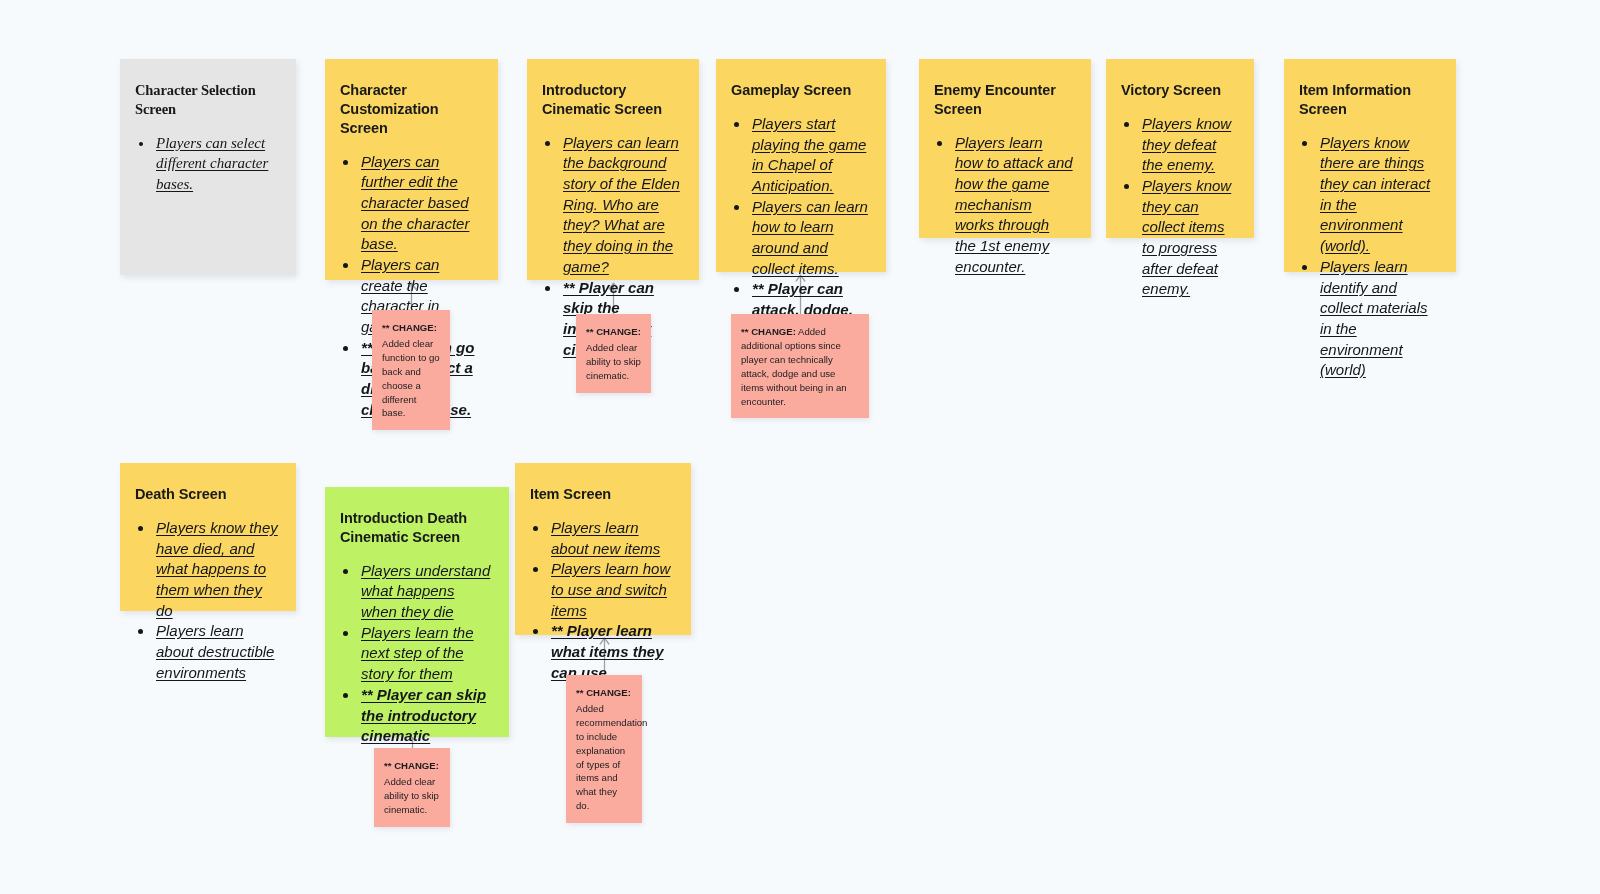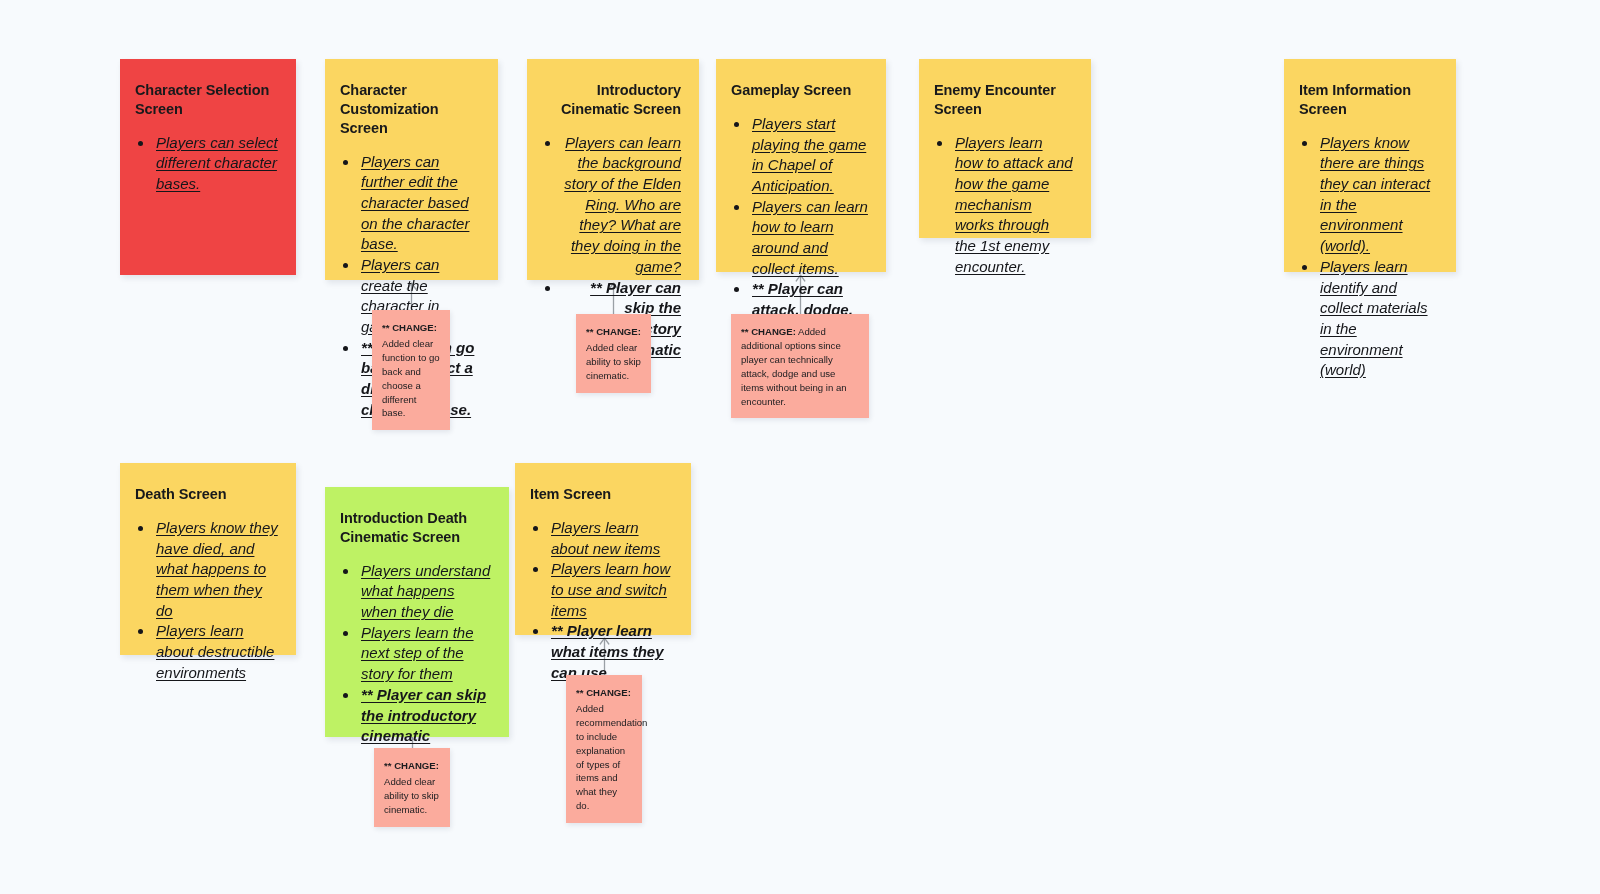--- a/index.html
+++ b/index.html
@@ -103,63 +103,70 @@
       <path d="M3.2 8 L7.5 2.2 L11.8 8" stroke="#9aa0a6" stroke-width="1.3" fill="none" stroke-linecap="round" stroke-linejoin="round"></path>
     </svg>
     <svg class="connector" width="15" height="39" style="left: 597px; top: 636px;">
       <path d="M7.5 39 L7.5 3" stroke="#9aa0a6" stroke-width="1.3" fill="none"></path>
       <path d="M3.2 8 L7.5 2.2 L11.8 8" stroke="#9aa0a6" stroke-width="1.3" fill="none" stroke-linecap="round" stroke-linejoin="round"></path>
     </svg>
     <svg class="connector" width="15" height="34" style="left: 405px; top: 714px;">
       <path d="M7.5 34 L7.5 3" stroke="#9aa0a6" stroke-width="1.3" fill="none"></path>
       <path d="M3.2 8 L7.5 2.2 L11.8 8" stroke="#9aa0a6" stroke-width="1.3" fill="none" stroke-linecap="round" stroke-linejoin="round"></path>
     </svg>
-    <div class="card" style="left: 120px; top: 59px; width: 176px; height: 216px; background: #ef4444;">
+    <div class="card" style="left: 120px; top: 59px; width: 176px; height: 216px; background: #e5e5e5; font-family: Liberation Serif, serif;">
       <div class="card-title">Character Selection Screen</div>
       <ul class="card-list">
         <li><span class="u">Players can select different character bases.</span></li>
       </ul>
     </div>
     <div class="card" style="left: 325px; top: 59px; width: 173px; height: 221px; background: rgb(251, 214, 97);">
       <div class="card-title">Character Customization Screen</div>
       <ul class="card-list">
         <li><span class="u">Players can further edit the character based on the character base.</span></li>
         <li><span class="u">Players can create the character in game.</span></li>
         <li class="strong"><span class="u">** Player can go back to select a different character base.</span></li>
       </ul>
     </div>
-    <div class="card" style="left: 527px; top: 59px; width: 172px; height: 221px; background: rgb(251, 214, 97); text-align: right;">
+    <div class="card" style="left: 527px; top: 59px; width: 172px; height: 221px; background: rgb(251, 214, 97);">
       <div class="card-title">Introductory Cinematic Screen</div>
       <ul class="card-list">
         <li><span class="u">Players can learn the background story of the Elden Ring. Who are they? What are they doing in the game?</span></li>
         <li class="strong"><span class="u">** Player can skip the introductory cinematic</span></li>
       </ul>
     </div>
     <div class="card" style="left: 716px; top: 59px; width: 170px; height: 213px; background: rgb(251, 214, 97);">
       <div class="card-title">Gameplay Screen</div>
       <ul class="card-list">
         <li><span class="u">Players start playing the game in Chapel of Anticipation.</span></li>
         <li><span class="u">Players can learn how to learn around and collect items.</span></li>
         <li class="strong"><span class="u">** Player can attack, dodge, and use items</span></li>
       </ul>
     </div>
     <div class="card" style="left: 903px; top: 59px; width: 172px; height: 179px; background: rgb(251, 214, 97); margin-left: 16px;">
       <div class="card-title">Enemy Encounter Screen</div>
       <ul class="card-list">
         <li><span class="u">Players learn how to attack and how the game mechanism works through the 1st enemy encounter.</span></li>
       </ul>
     </div>
+    <div class="card" style="left: 1106px; top: 59px; width: 148px; height: 179px; background: rgb(251, 214, 97);">
+      <div class="card-title">Victory Screen</div>
+      <ul class="card-list">
+        <li><span class="u">Players know they defeat the enemy.</span></li>
+        <li><span class="u">Players know they can collect items to progress after defeat enemy.</span></li>
+      </ul>
+    </div>
     <div class="card" style="left: 1284px; top: 59px; width: 172px; height: 213px; background: rgb(251, 214, 97);">
       <div class="card-title">Item Information Screen</div>
       <ul class="card-list">
         <li><span class="u">Players know there are things they can interact in the environment (world).</span></li>
         <li><span class="u">Players learn identify and collect materials in the environment (world)</span></li>
       </ul>
     </div>
-    <div class="card" style="left: 120px; top: 463px; width: 176px; height: 192px; background: rgb(251, 214, 97);">
+    <div class="card" style="left: 120px; top: 463px; width: 176px; height: 148px; background: rgb(251, 214, 97);">
       <div class="card-title">Death Screen</div>
       <ul class="card-list">
         <li><span class="u">Players know they have died, and what happens to them when they do</span></li>
         <li><span class="u">Players learn about destructible environments</span></li>
       </ul>
     </div>
     <div class="card" style="left: 325px; top: 463px; width: 184px; height: 250px; background: #bef264; margin-top: 24px;">
       <div class="card-title">Introduction Death Cinematic Screen</div>
       <ul class="card-list">
         <li><span class="u">Players understand what happens when they die</span></li>

